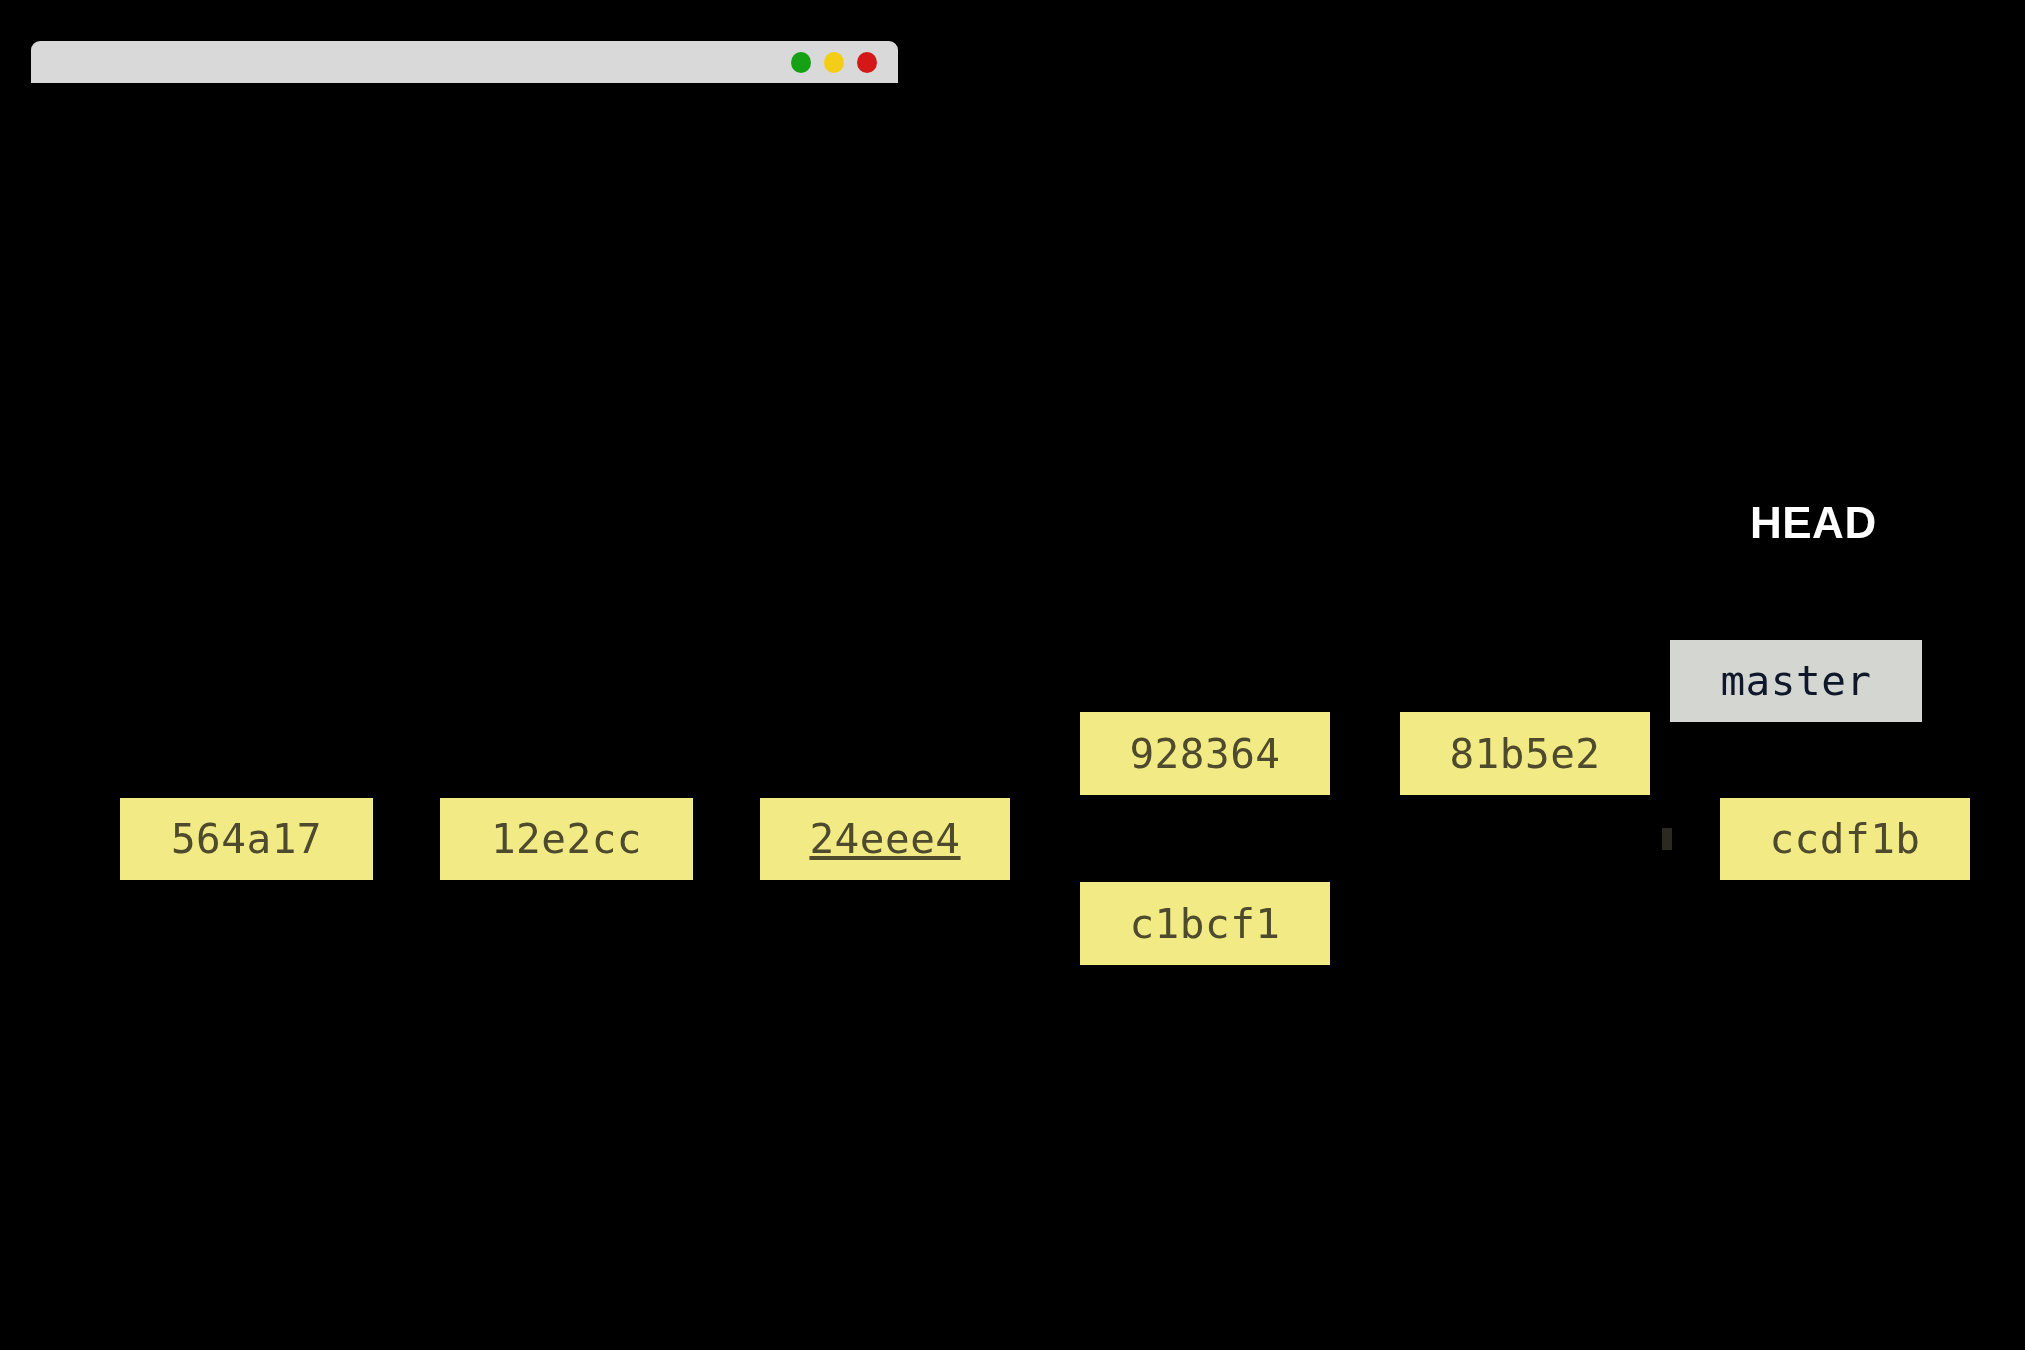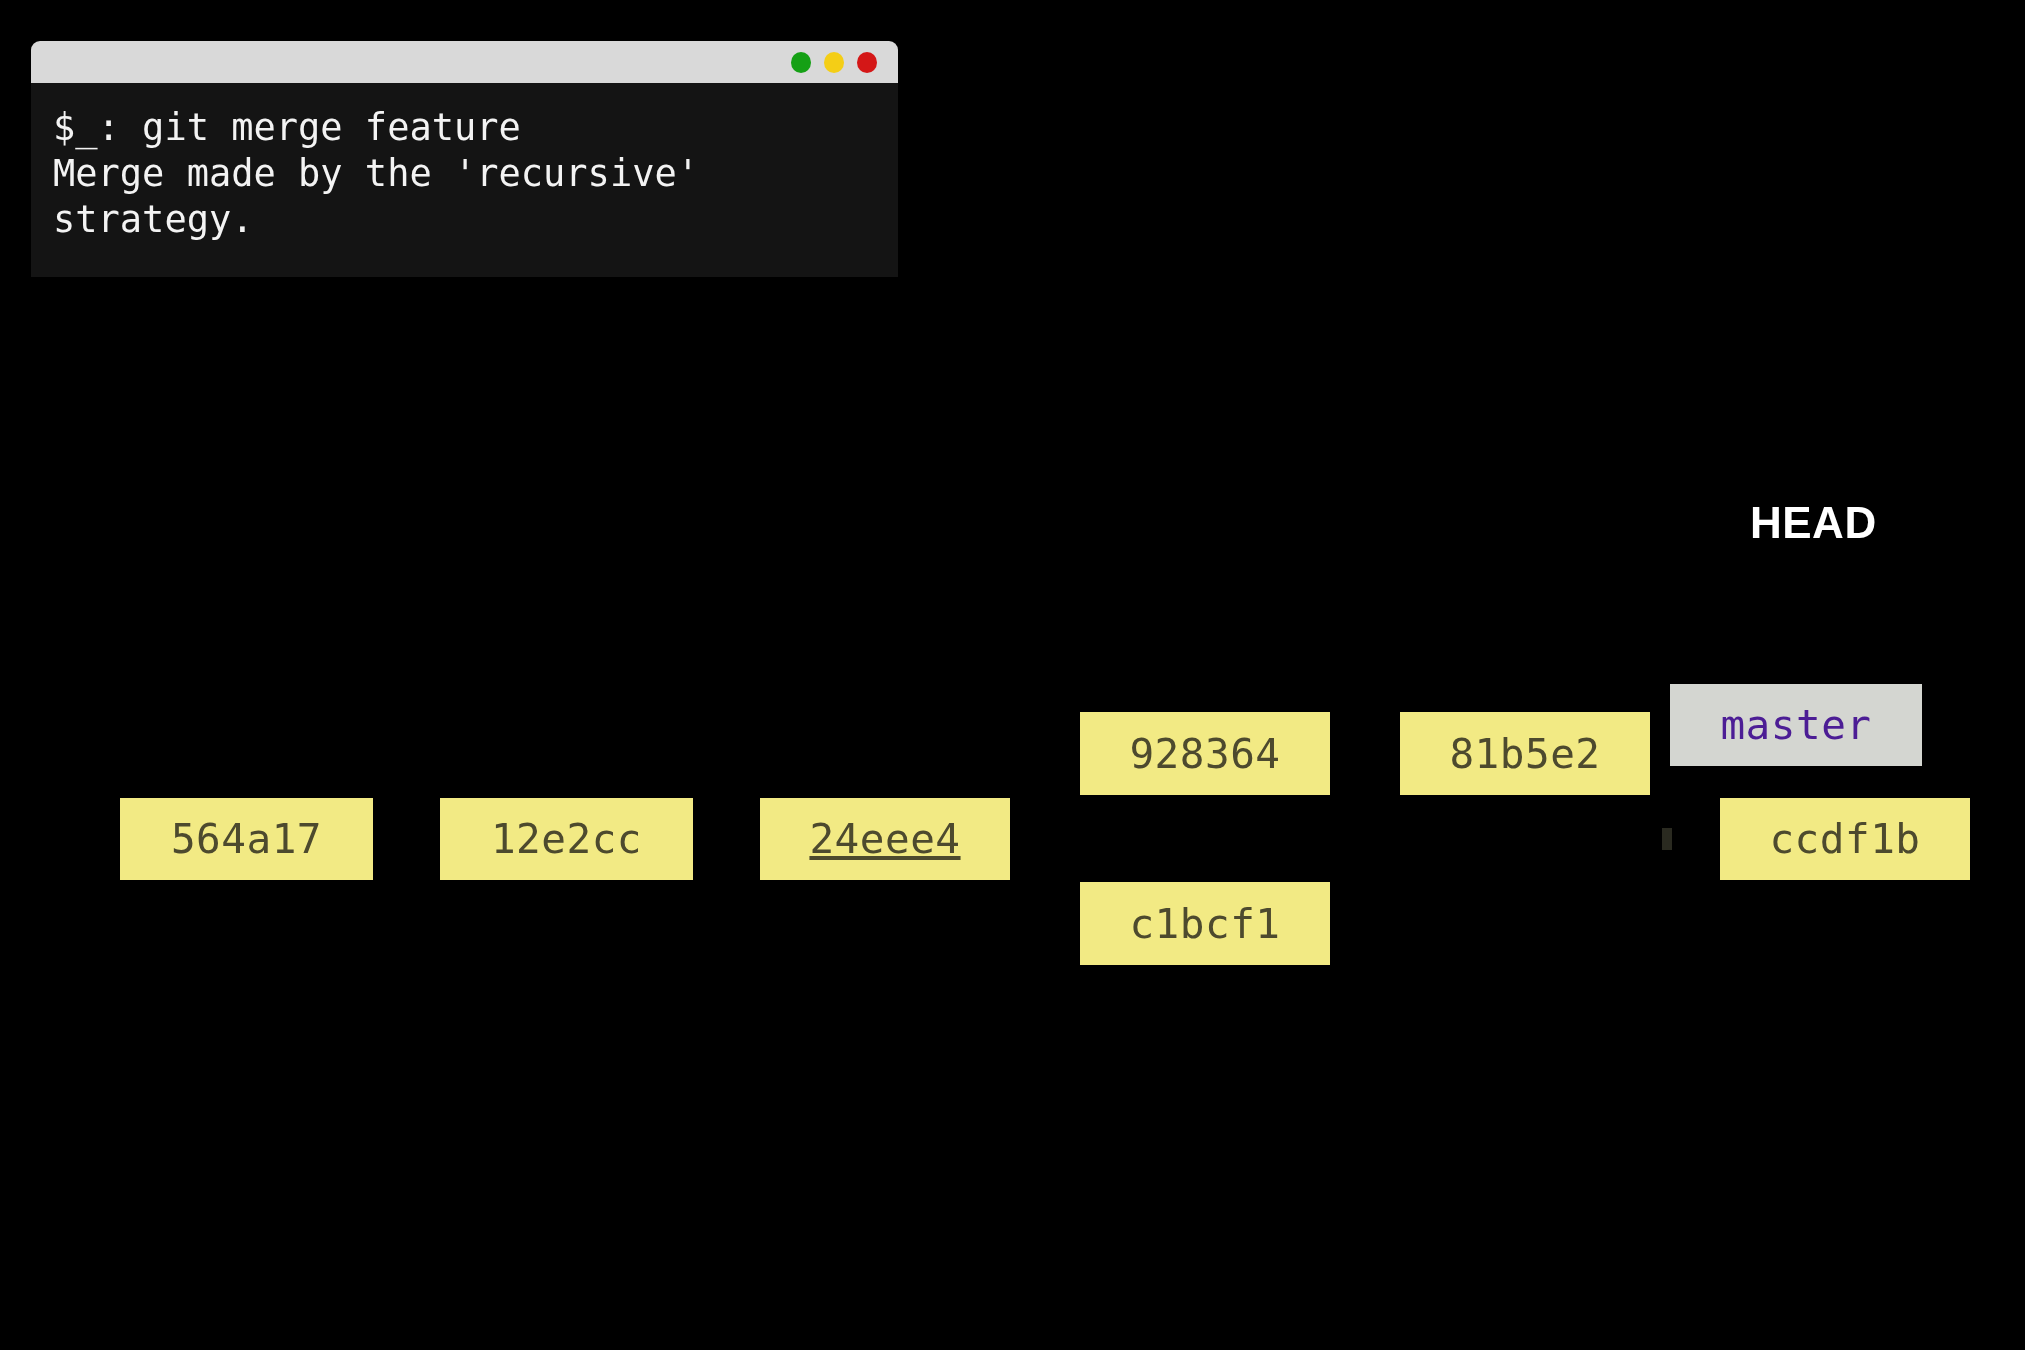--- a/index.html
+++ b/index.html
@@ -84,22 +84,21 @@
     font-size: 41px;
     letter-spacing: 0.5px;
   }
   .node.commit {
     background: #f2ea84;
     color: #4d4a2e;
     margin-left: 48px;
   }
   .node.branch {
     background: #d4d6d1;
-    color: #4c1d95;
-    margin-top: 44px;
+    color: #0f172a;
   }
 
   .head-label {
     position: absolute;
     font-family: "Liberation Sans", sans-serif;
     font-weight: bold;
     font-size: 44px;
     color: #ffffff;
     letter-spacing: 0.5px;
     white-space: nowrap;
@@ -113,25 +112,20 @@
 <body>
 
 <div class="terminal">
   <div class="terminal-titlebar">
     <div class="terminal-buttons">
       <span class="tb-dot tb-green"></span>
       <span class="tb-dot tb-yellow"></span>
       <span class="tb-dot tb-red"></span>
     </div>
   </div>
-  <div class="terminal-body">
-    <div class="terminal-line">$_: git merge feature</div>
-    <div class="terminal-line">Merge made by the 'recursive'</div>
-    <div class="terminal-line">strategy.</div>
-  </div>
 </div>
 
 <div class="graph">
 
   <div class="head-label" style="left:1750px; top:498px;">HEAD</div>
 
   <div class="node commit" style="left:72px; top:798px; width:253px; height:82px;text-align:right;">564a17</div>
   <div class="node commit" style="left:392px; top:798px; width:253px; height:82px;">12e2cc</div>
   <div class="node commit" style="left:712px; top:798px; width:250px; height:82px;text-decoration:underline;">24eee4</div>
 

